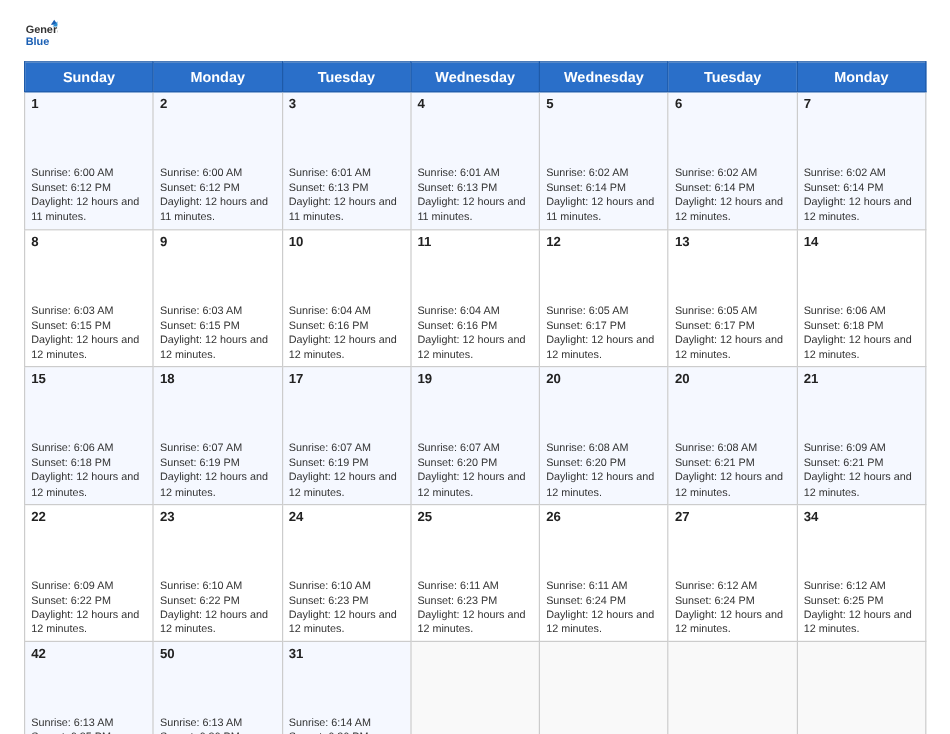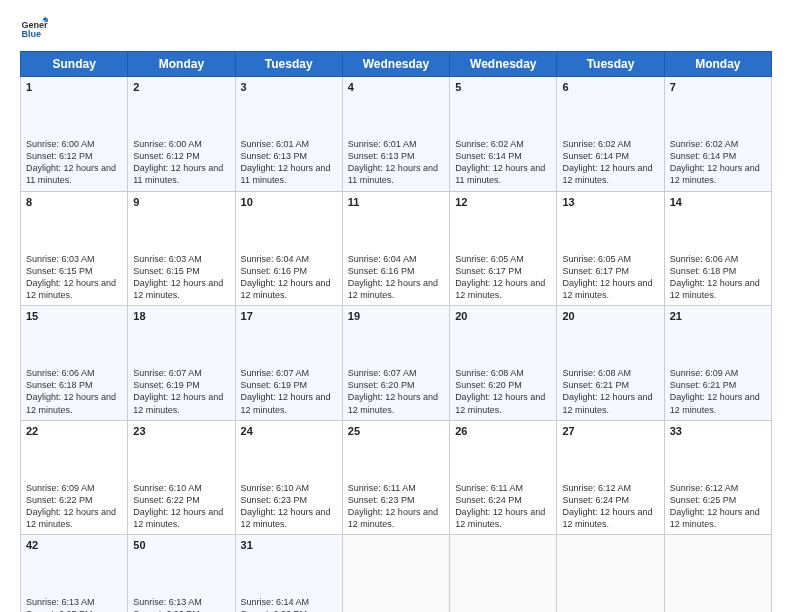--- a/index.html
+++ b/index.html
@@ -339,21 +339,21 @@
       </td>
           <td>
         <span class="day-num">27</span>
         <div class="day-info">
           Sunrise: 6:12 AM<br>
           Sunset: 6:24 PM<br>
           Daylight: 12 hours and 12 minutes.
         </div>
       </td>
           <td>
-        <span class="day-num">33</span>
+        <span class="day-num">34</span>
         <div class="day-info">
           Sunrise: 6:12 AM<br>
           Sunset: 6:25 PM<br>
           Daylight: 12 hours and 12 minutes.
         </div>
       </td>
         </tr>
         <tr>
           <td>
         <span class="day-num">42</span>

